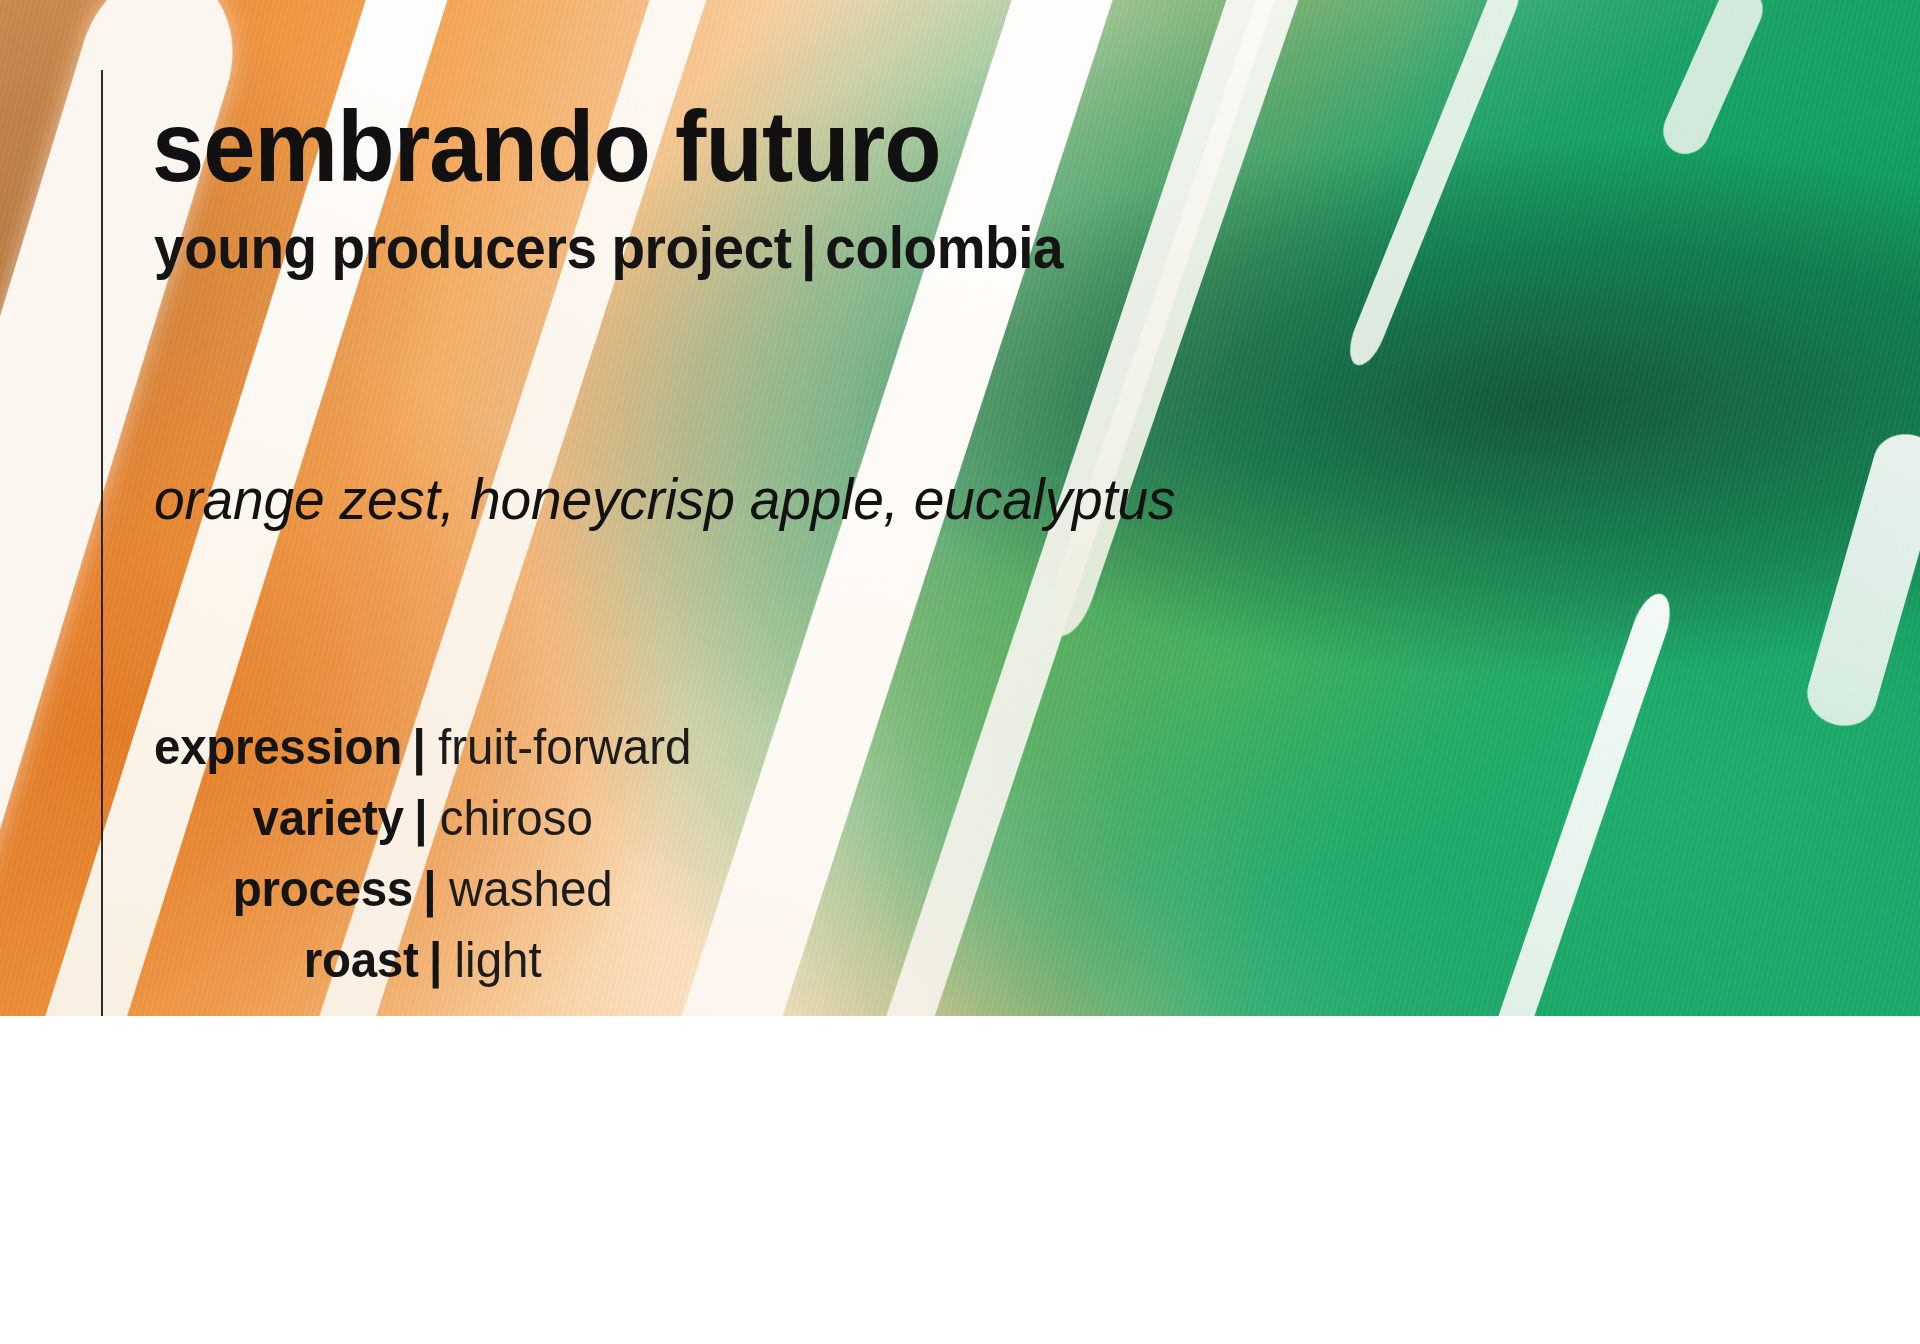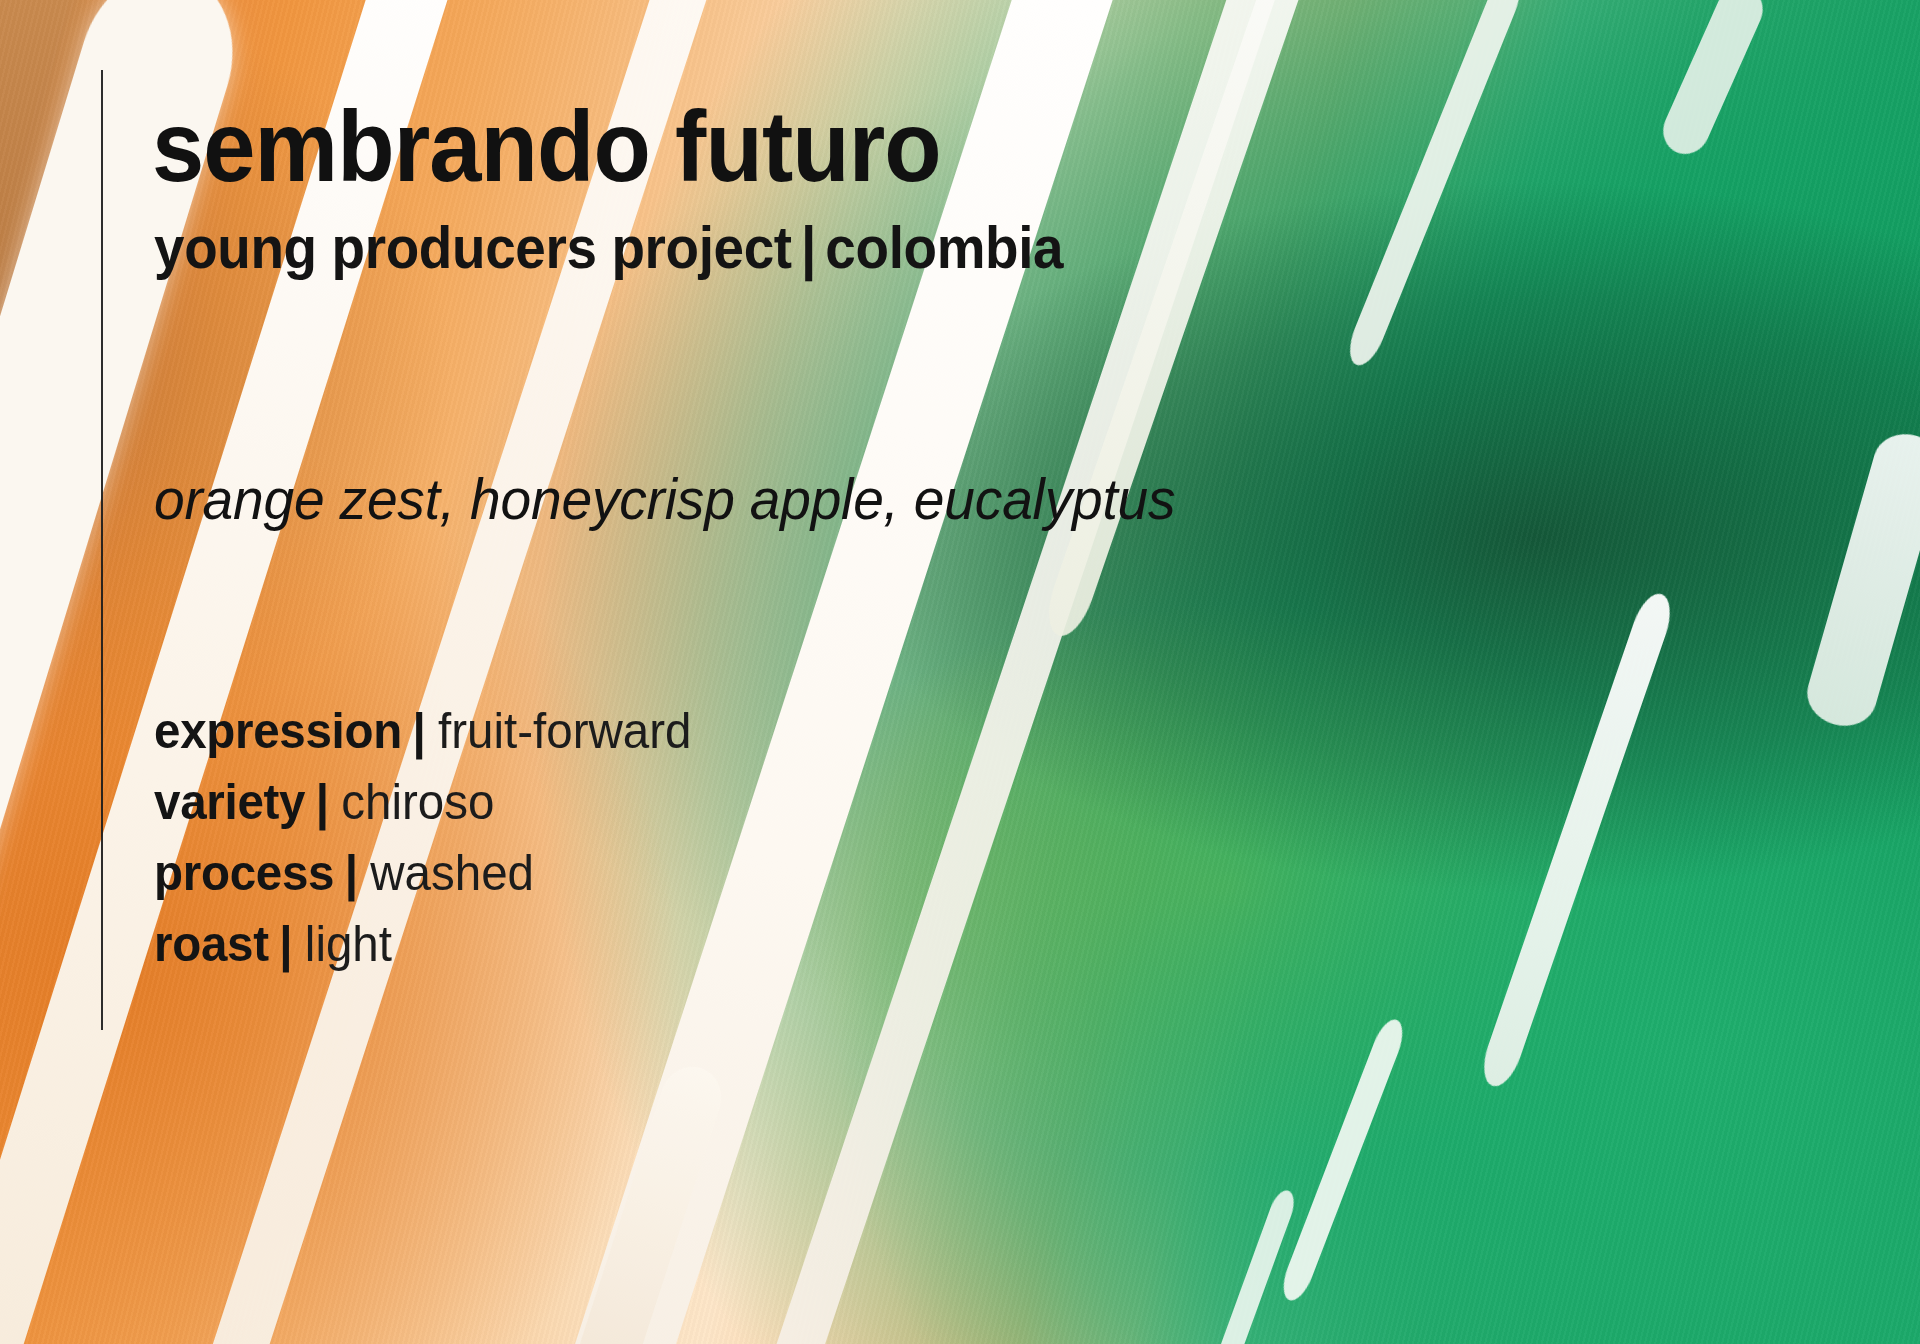--- a/index.html
+++ b/index.html
@@ -1,18 +1,19 @@
 <!DOCTYPE html>
 <html><head>
 <meta charset="utf-8">
 <style>
   html,body{margin:0;padding:0;background:#fff;}
   #label{
-    position:relative;width:1920px;height:1344px;overflow:hidden;
+    position:relative;width:1920px;height:1016px;overflow:hidden;
     font-family:"Liberation Sans","DejaVu Sans",sans-serif;
+    text-align:center;
   }
 
   
   .bg{position:absolute;inset:0;}
   .bg-base{
     background:
       radial-gradient(120% 90% at 78% 42%, rgba(0,0,0,.38) 0%, rgba(0,0,0,0) 46%),
       linear-gradient(104deg,
         #c98a4e 0%, #c98a4e 3%,
         #e98a3d 7%, #f1963f 13%,
@@ -112,21 +113,21 @@
   }
   .subtitle .sep{font-weight:700;padding:0 10px;}
 
   .notes{
     position:absolute;top:470px;left:2px;
     font-size:58px;line-height:1;font-weight:500;font-style:italic;
     letter-spacing:-.2px;color:#121212;white-space:nowrap;
     transform:scaleX(.95);transform-origin:left center;
   }
 
-  .specs{position:absolute;top:696px;left:2px;}
+  .specs{position:absolute;top:712px;left:2px;}
   .spec-row{
     font-size:50px;line-height:71px;white-space:nowrap;color:#141414;
     transform:scaleX(.95);transform-origin:left center;
   }
   .spec-key{font-weight:700;letter-spacing:-.3px;}
   .spec-sep{font-weight:700;padding:0 13px 0 11px;}
   .spec-val{font-weight:400;color:#1c1c1c;}
 </style>
 </head>
 <body>

